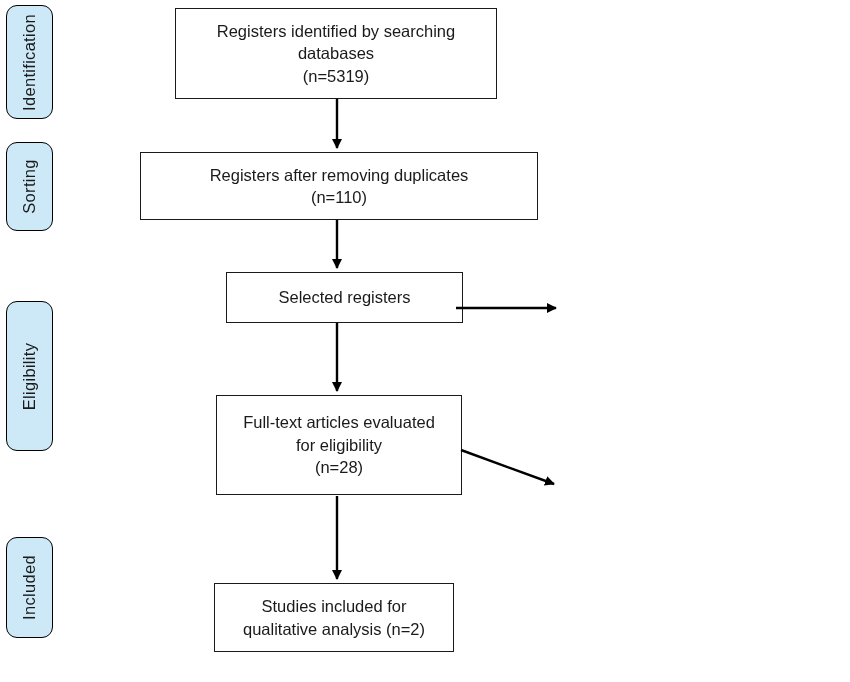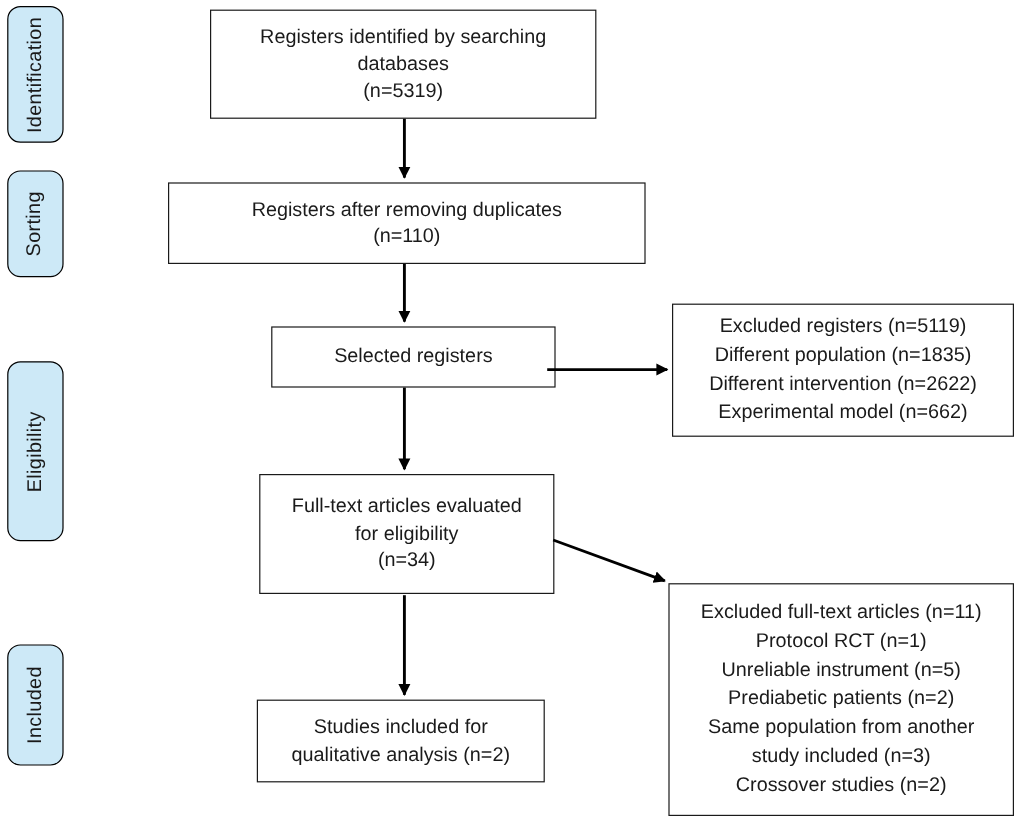--- a/index.html
+++ b/index.html
@@ -74,42 +74,27 @@
   <div class="fbox" style="left:140px;top:152px;width:398px;height:68px;">
     <div class="btext">Registers after removing duplicates
 (n=110)</div>
   </div>
   <div class="fbox" style="left:226px;top:272px;width:237px;height:51px;">
     <div class="btext">Selected registers</div>
   </div>
   <div class="fbox" style="left:216px;top:395px;width:246px;height:100px;">
     <div class="btext">Full-text articles evaluated
 for eligibility
-(n=34)</div>
+(n=28)</div>
   </div>
   <div class="fbox" style="left:214px;top:583px;width:240px;height:69px;">
     <div class="btext">Studies included for
 qualitative analysis (n=2)</div>
   </div>
 
-  <div class="fbox side" style="left:560px;top:253px;width:285px;height:111px;">
-    <div class="btext">Excluded registers (n=5119)
-Different population (n=1835)
-Different intervention (n=2622)
-Experimental model (n=662)</div>
-  </div>
-  <div class="fbox side" style="left:557px;top:486px;width:288px;height:194px;">
-    <div class="btext">Excluded full-text articles (n=11)
-Protocol RCT (n=1)
-Unreliable instrument (n=5)
-Prediabetic patients (n=2)
-Same population from another
-study included (n=3)
-Crossover studies (n=2)</div>
-  </div>
 
   <svg id="arrows" width="850" height="682" viewBox="0 0 850 682">
     <defs>
       <marker id="ah" viewBox="0 0 12 12" refX="9" refY="6" markerWidth="12" markerHeight="12" orient="auto" markerUnits="userSpaceOnUse">
         <path d="M0,1 L10,6 L0,11 z" fill="var(--arrow)"></path>
       </marker>
     </defs>
     <line x1="337" y1="99" x2="337" y2="148" stroke="var(--arrow)" stroke-width="2.4" marker-end="url(#ah)"></line>
     <line x1="337" y1="220" x2="337" y2="268" stroke="var(--arrow)" stroke-width="2.4" marker-end="url(#ah)"></line>
     <line x1="456" y1="308" x2="556" y2="308" stroke="var(--arrow)" stroke-width="2.4" marker-end="url(#ah)"></line>

